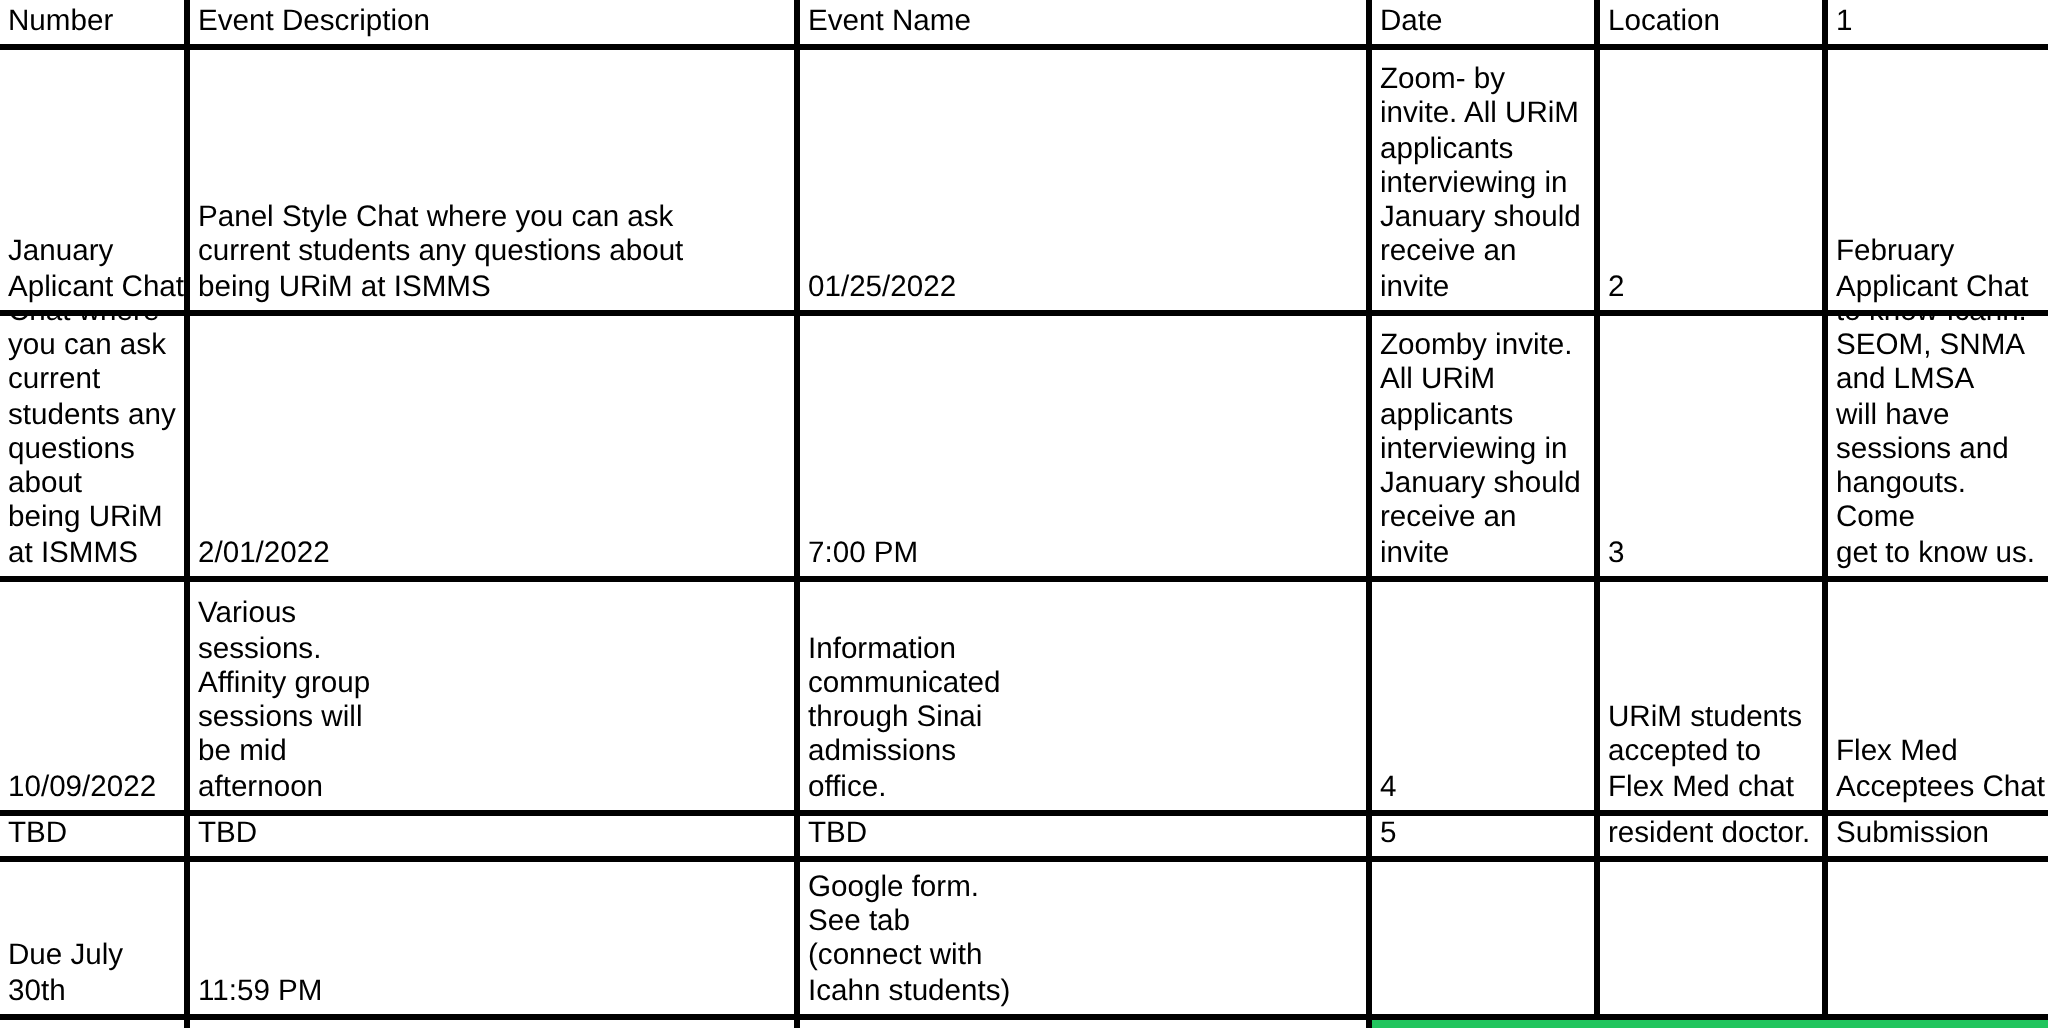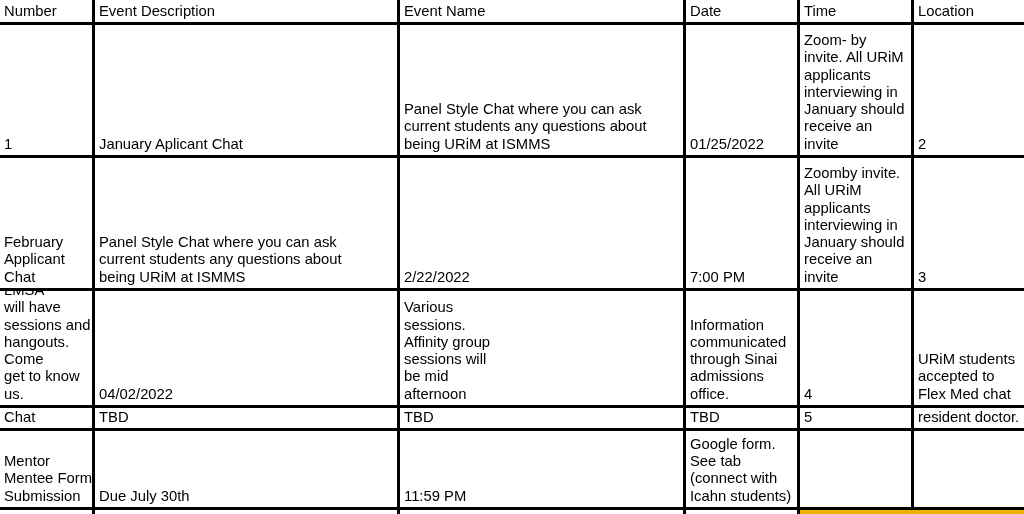--- a/index.html
+++ b/index.html
@@ -10,21 +10,21 @@
   body {
     width: 1024px;
     height: 514px;
     overflow: hidden;
   }
   .sheet {
     position: relative;
     width: 1024px;
     height: 514px;
     overflow: hidden;
-    background: #eab308;
+    background: #22c55e;
     font-family: "Liberation Sans", sans-serif;
     font-size: 14.8px;
     line-height: 17.3px;
     color: #000000;
   }
   .grid {
     display: grid;
     grid-template-columns: 95px 305px 286px 114px 114px 115px;
     grid-template-rows: 25px 133px 133px 117px 23px 79px 20px;
     width: 1029px;
@@ -47,21 +47,20 @@
 </head>
 <body>
 
 <div class="sheet">
   <div class="grid">
 
     <div class="cell head">Number</div>
     <div class="cell head">Event Description</div>
     <div class="cell head">Event Name</div>
     <div class="cell head">Date</div>
-    <div class="cell head">Time</div>
     <div class="cell head">Location</div>
 
     <div class="cell">1</div>
     <div class="cell">January Aplicant Chat</div>
     <div class="cell">Panel Style Chat where you can ask
 current students any questions about
 being URiM at ISMMS</div>
     <div class="cell">01/25/2022</div>
     <div class="cell">Zoom- by
 invite. All URiM
@@ -69,36 +68,36 @@
 interviewing in
 January should
 receive an
 invite</div>
 
     <div class="cell">2</div>
     <div class="cell">February Applicant Chat</div>
     <div class="cell">Panel Style Chat where you can ask
 current students any questions about
 being URiM at ISMMS</div>
-    <div class="cell">2/22/2022</div>
+    <div class="cell">2/01/2022</div>
     <div class="cell">7:00 PM</div>
     <div class="cell">Zoomby invite.
 All URiM
 applicants
 interviewing in
 January should
 receive an
 invite</div>
 
     <div class="cell">3</div>
     <div class="cell">Opportunity for accepted applicants to get
 to know Icahn. SEOM, SNMA and LMSA
 will have sessions and hangouts. Come
 get to know us.</div>
-    <div class="cell">04/02/2022</div>
+    <div class="cell">10/09/2022</div>
     <div class="cell">Various
 sessions.
 Affinity group
 sessions will
 be mid
 afternoon</div>
     <div class="cell">Information
 communicated
 through Sinai
 admissions

